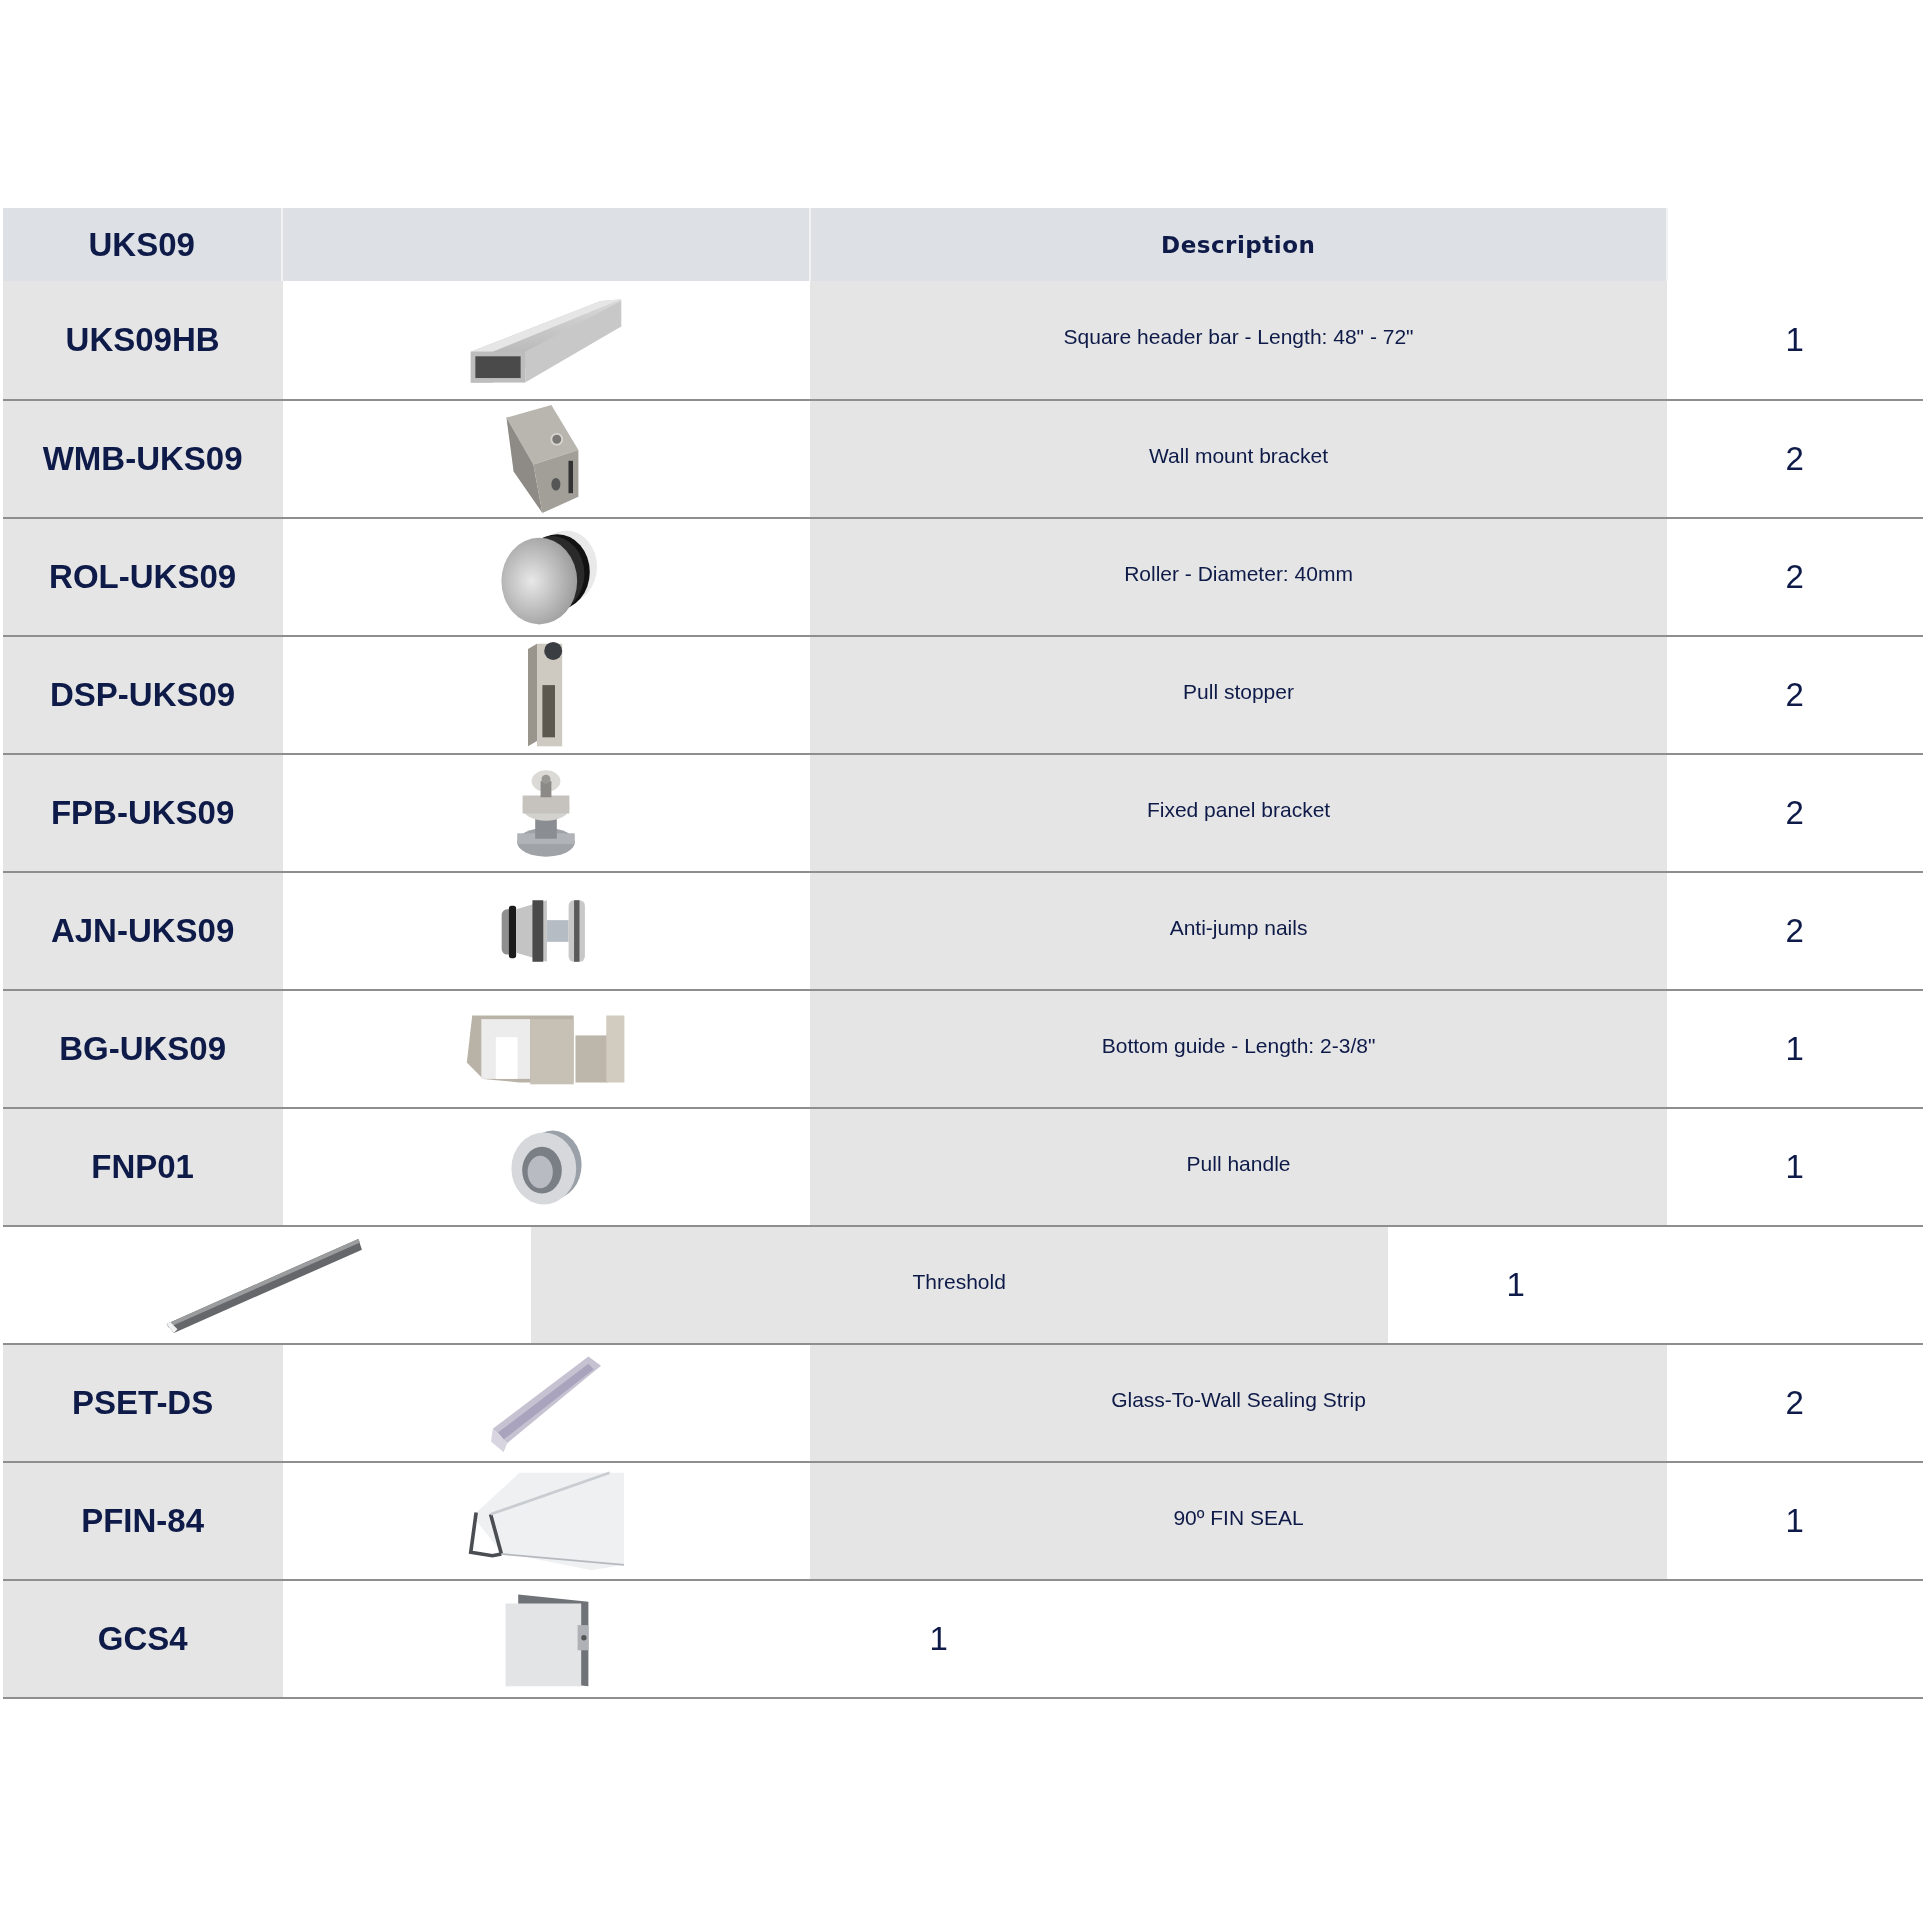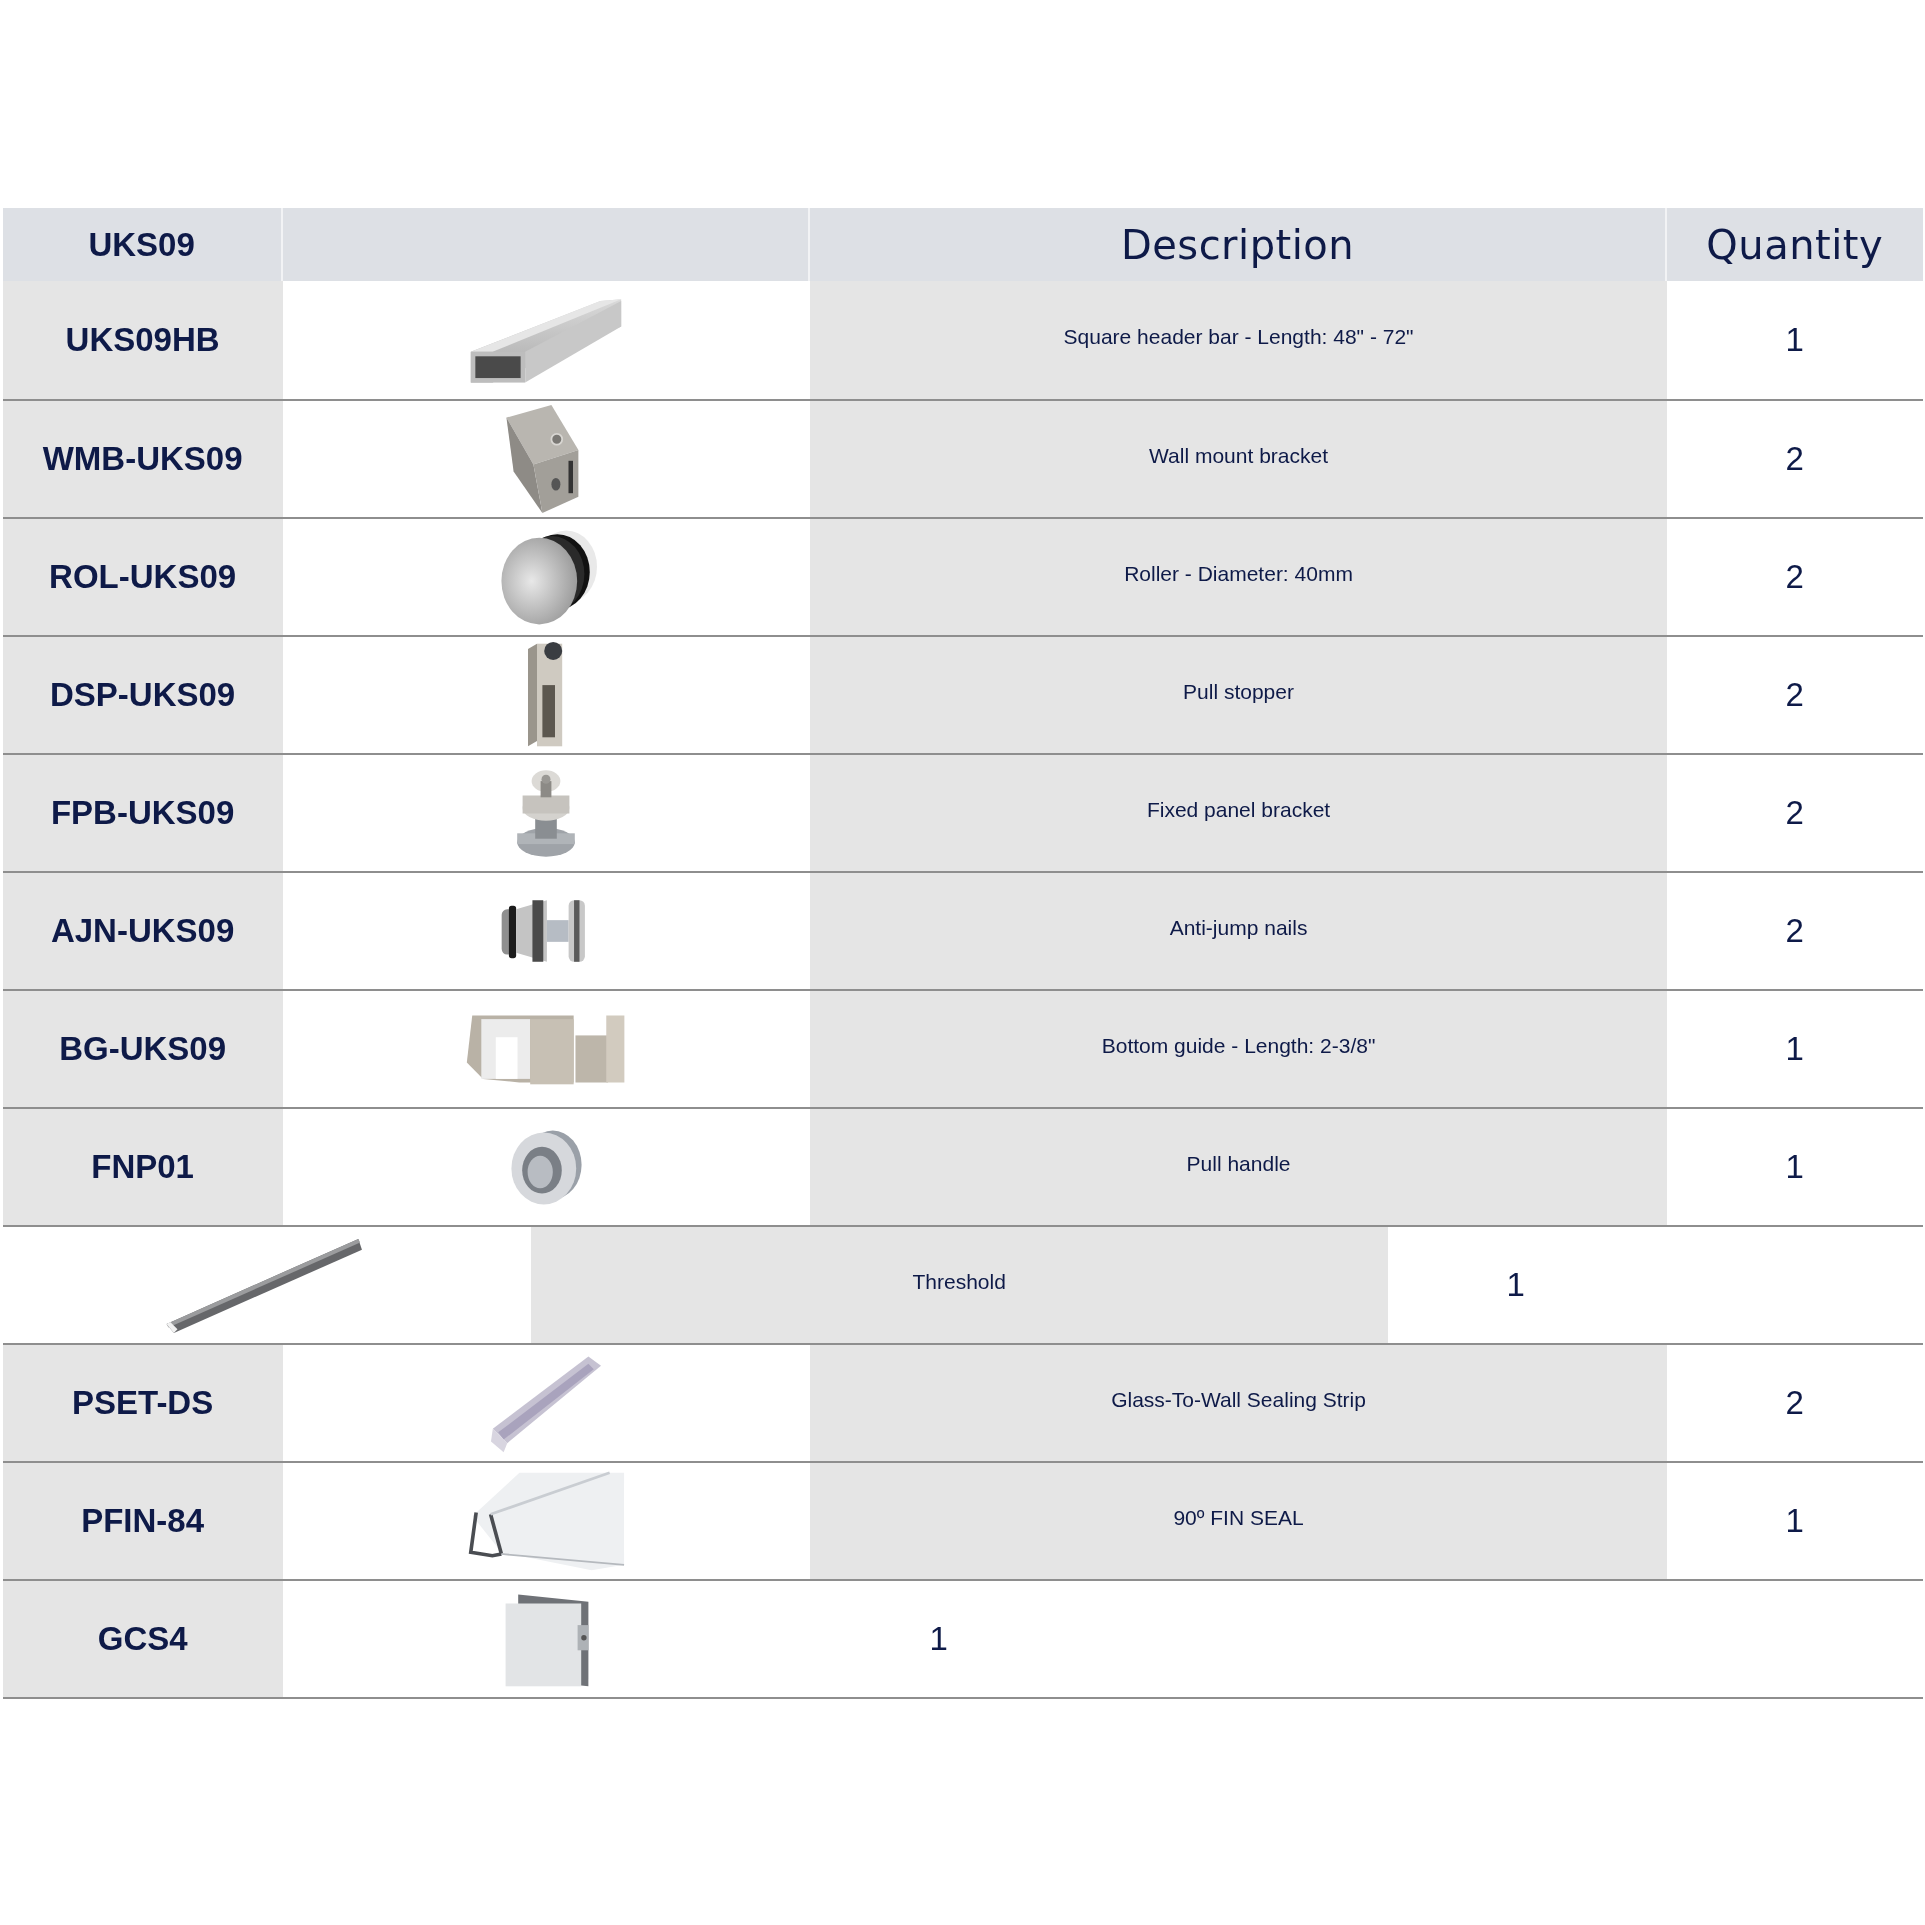--- a/index.html
+++ b/index.html
@@ -4,21 +4,21 @@
 <style>
   html, body { margin:0; padding:0; background:#ffffff; }
   body { width:1926px; height:1926px; position:relative; overflow:hidden; font-family:"Liberation Sans", sans-serif; color:#0e1a48; }
   .tbl { position:absolute; left:2.7px; top:208px; width:1920px; }
   .hdr { display:flex; height:73px; }
   .hdr > div { display:flex; align-items:center; justify-content:center; background:#dde0e5; box-sizing:border-box; }
   .hdr .c1 { border-right:2.7px solid #f2f3f5; }
   .hdr .c2 { border-right:2.7px solid #f2f3f5; }
   .hdr .c3 { border-right:2.7px solid #f2f3f5; }
   .h-code { font-family:"Liberation Sans", sans-serif; font-weight:bold; font-size:33px; color:#0e1a48; }
-  .h-label { font-family:"DejaVu Sans", sans-serif; font-weight:normal; font-size:40px; color:#0e1a48; letter-spacing:0.5px; }
+  .h-label { font-family:"DejaVu Sans", sans-serif; font-weight:bold; font-size:23px; color:#0e1a48; letter-spacing:0.5px; }
   .c1 { width:280px; }
   .c2 { width:528px; }
   .c3 { width:857px; }
   .c4 { width:256px; }
   .row { display:flex; height:118px; border-top:2.7px solid #8e8e8e; box-sizing:border-box; }
   .row.first { border-top:none; height:118px; }
   .row.last { border-bottom:2.7px solid #8e8e8e; height:120px; }
   .row > div { display:flex; align-items:center; justify-content:center; box-sizing:border-box; }
   .row .c1 { background:#e5e5e5; }
   .row .c2 { background:#ffffff; }
@@ -37,23 +37,20 @@
   <div class="hdr">
     <div class="c1">
         <span class="h-code">UKS09</span>
       </div>
     <div class="c2">
         <span></span>
       </div>
     <div class="c3">
         <span class="h-label">Description</span>
       </div>
-    <div class="c4">
-        <span class="h-label">Quantity</span>
-      </div>
   </div>
 
   <div class="row first">
     <div class="c1">
         <span class="code">UKS09HB</span>
       </div>
     <div class="c2">
         <div class="img">
       <svg width="154" height="100" viewBox="0 0 170 110">
         <defs>

